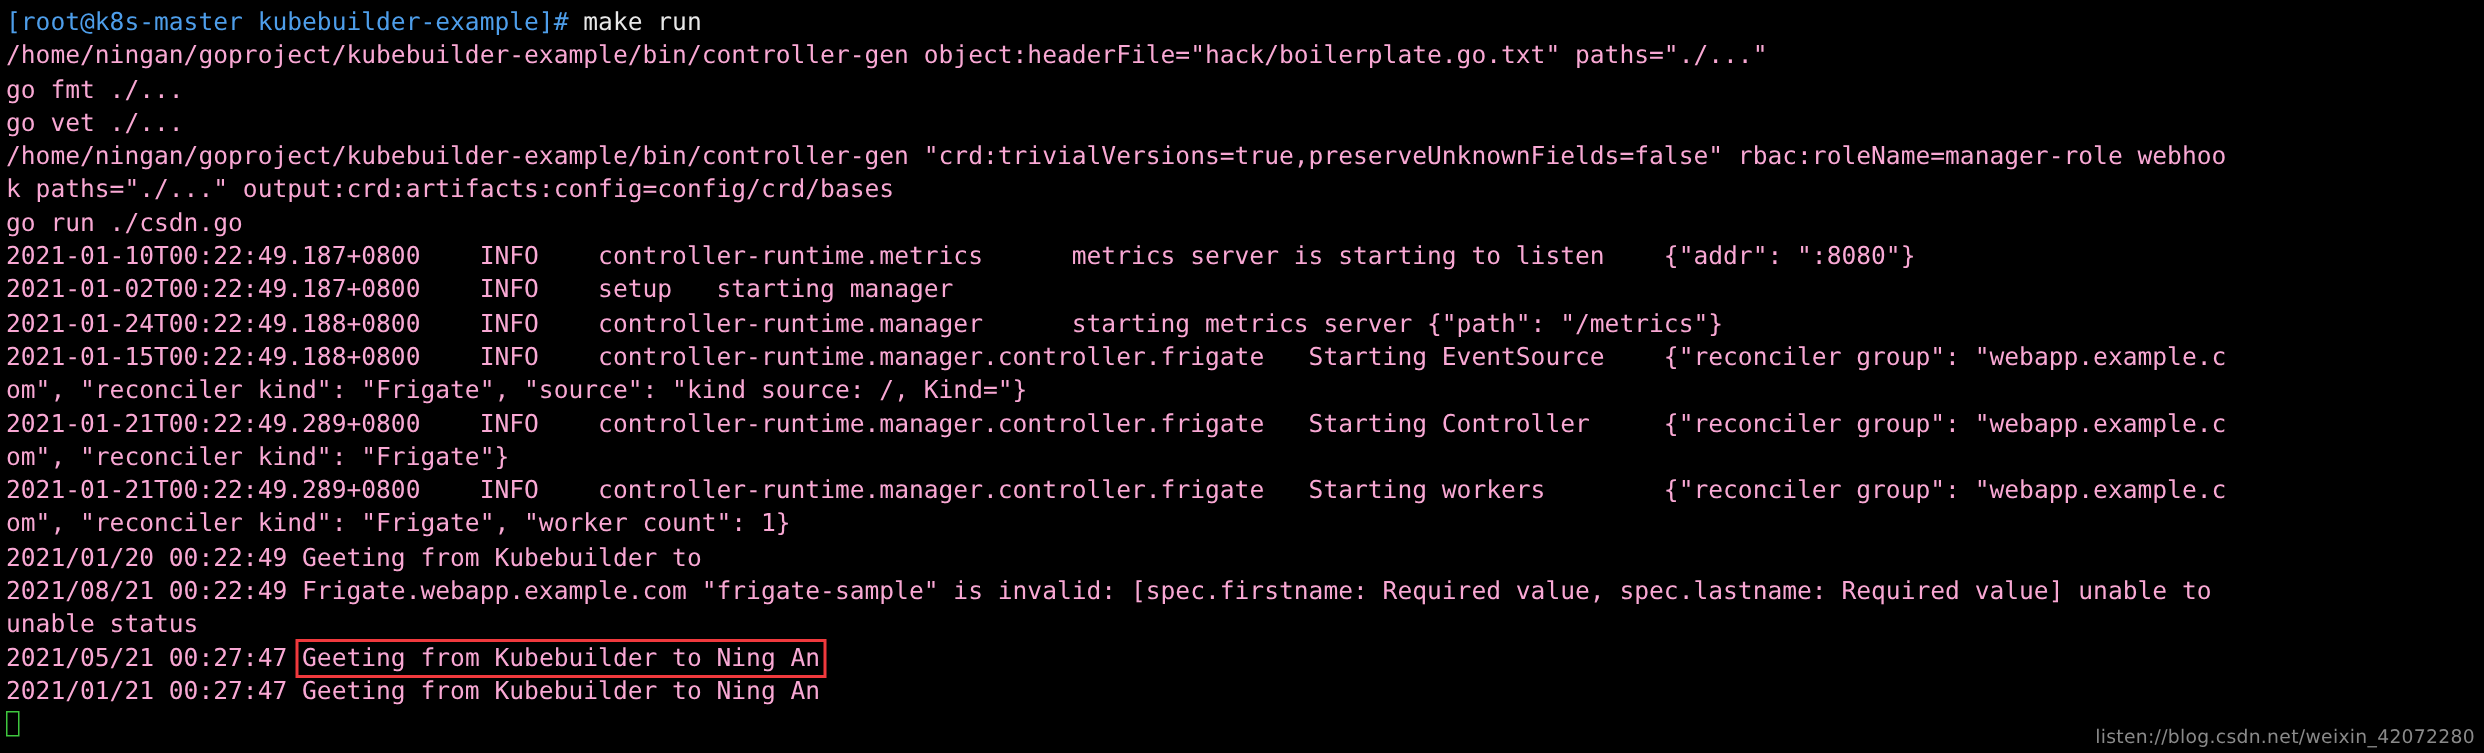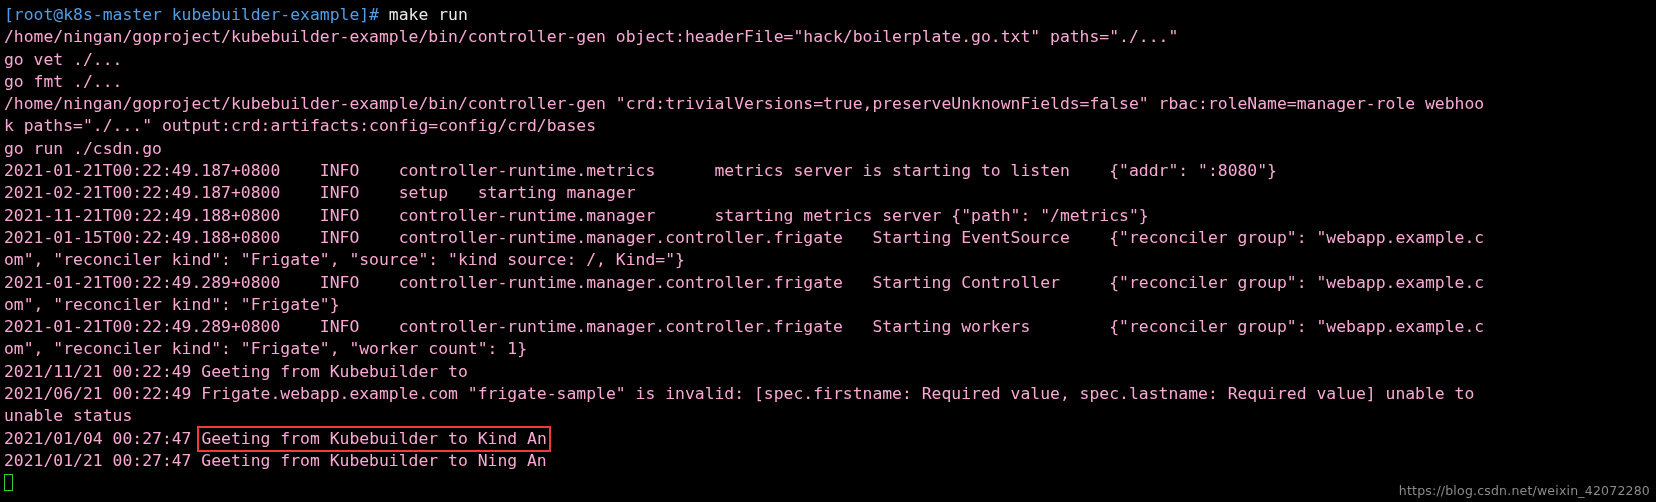--- a/index.html
+++ b/index.html
@@ -64,38 +64,38 @@
   }
 </style>
 </head>
 <body>
 
 <div id="terminal">
 
   <div class="line"><span class="prompt-user">[root@k8s-master kubebuilder-example]#</span><span class="cmd-text"> make run</span></div>
 
   <div class="line out">/home/ningan/goproject/kubebuilder-example/bin/controller-gen object:headerFile="hack/boilerplate.go.txt" paths="./..."</div>
+  <div class="line out">go fmt ./...</div>
   <div class="line out">go vet ./...</div>
-  <div class="line out">go fmt ./...</div>
   <div class="line out">/home/ningan/goproject/kubebuilder-example/bin/controller-gen "crd:trivialVersions=true,preserveUnknownFields=false" rbac:roleName=manager-role webhoo</div>
   <div class="line out">k paths="./..." output:crd:artifacts:config=config/crd/bases</div>
   <div class="line out">go run ./csdn.go</div>
-  <div class="line out">2021-01-21T00:22:49.187+0800	INFO	controller-runtime.metrics	metrics server is starting to listen	{"addr": ":8080"}</div>
-  <div class="line out">2021-02-21T00:22:49.187+0800	INFO	setup	starting manager</div>
-  <div class="line out">2021-11-21T00:22:49.188+0800	INFO	controller-runtime.manager	starting metrics server	{"path": "/metrics"}</div>
+  <div class="line out">2021-01-10T00:22:49.187+0800	INFO	controller-runtime.metrics	metrics server is starting to listen	{"addr": ":8080"}</div>
+  <div class="line out">2021-01-02T00:22:49.187+0800	INFO	setup	starting manager</div>
+  <div class="line out">2021-01-24T00:22:49.188+0800	INFO	controller-runtime.manager	starting metrics server	{"path": "/metrics"}</div>
   <div class="line out">2021-01-15T00:22:49.188+0800	INFO	controller-runtime.manager.controller.frigate	Starting EventSource	{"reconciler group": "webapp.example.c</div>
   <div class="line out">om", "reconciler kind": "Frigate", "source": "kind source: /, Kind="}</div>
   <div class="line out">2021-01-21T00:22:49.289+0800	INFO	controller-runtime.manager.controller.frigate	Starting Controller	{"reconciler group": "webapp.example.c</div>
   <div class="line out">om", "reconciler kind": "Frigate"}</div>
   <div class="line out">2021-01-21T00:22:49.289+0800	INFO	controller-runtime.manager.controller.frigate	Starting workers	{"reconciler group": "webapp.example.c</div>
   <div class="line out">om", "reconciler kind": "Frigate", "worker count": 1}</div>
-  <div class="line out">2021/11/21 00:22:49 Geeting from Kubebuilder to</div>
-  <div class="line out">2021/06/21 00:22:49 Frigate.webapp.example.com "frigate-sample" is invalid: [spec.firstname: Required value, spec.lastname: Required value] unable to</div>
+  <div class="line out">2021/01/20 00:22:49 Geeting from Kubebuilder to</div>
+  <div class="line out">2021/08/21 00:22:49 Frigate.webapp.example.com "frigate-sample" is invalid: [spec.firstname: Required value, spec.lastname: Required value] unable to</div>
   <div class="line out">unable status</div>
 
-  <div class="line out"><span>2021/01/04 00:27:47 </span><span class="hl-wrap"><span id="hl-text">Geeting from Kubebuilder to Kind An</span><span class="hl-box" id="hl-box" style="left: -4px; top: -3px; width: 353.391px; height: 26px;"></span></span></div>
+  <div class="line out"><span>2021/05/21 00:27:47 </span><span class="hl-wrap"><span id="hl-text">Geeting from Kubebuilder to Ning An</span><span class="hl-box" id="hl-box" style="left: -4px; top: -3px; width: 353.391px; height: 26px;"></span></span></div>
 
   <div class="line out">2021/01/21 00:27:47 Geeting from Kubebuilder to Ning An</div>
 
   <div class="line"><span class="cursor"></span></div>
 
-  <div class="watermark">https://blog.csdn.net/weixin_42072280</div>
+  <div class="watermark">listen://blog.csdn.net/weixin_42072280</div>
 </div>
 
 </body></html>

